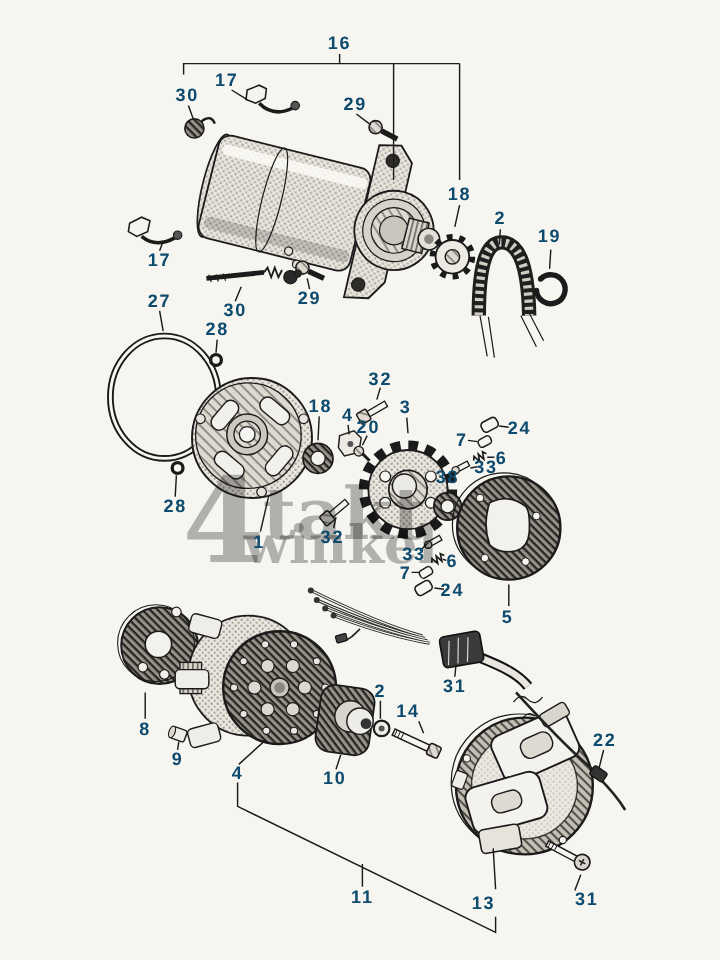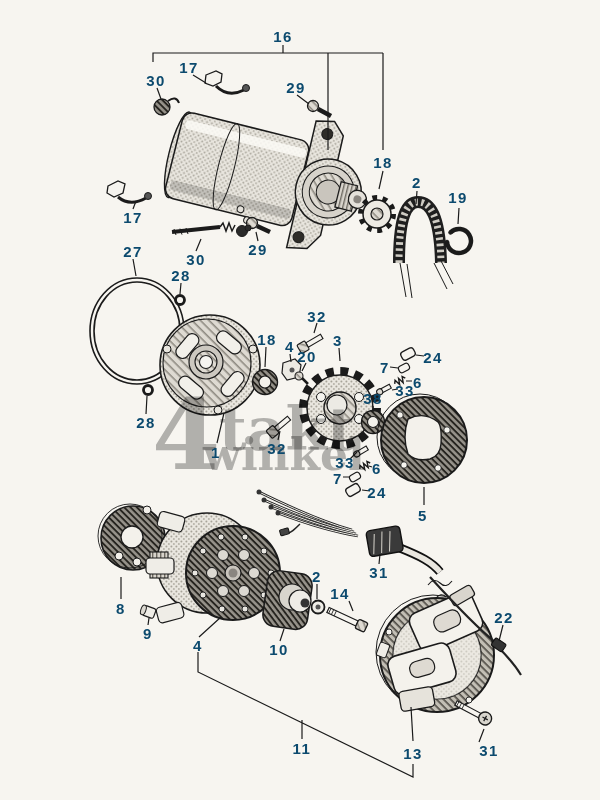--- a/index.html
+++ b/index.html
@@ -392,16 +392,16 @@
 <div class="lbl" style="left:423px;top:515px">5</div>
 <div class="lbl" style="left:121px;top:608px">8</div>
 <div class="lbl" style="left:148px;top:633px">9</div>
 <div class="lbl" style="left:198px;top:645px">4</div>
 <div class="lbl" style="left:279px;top:649px">10</div>
 <div class="lbl" style="left:317px;top:576px">2</div>
 <div class="lbl" style="left:340px;top:593px">14</div>
 <div class="lbl" style="left:379px;top:572px">31</div>
 <div class="lbl" style="left:504px;top:617px">22</div>
 <div class="lbl" style="left:302px;top:748px">11</div>
-<div class="lbl" style="left:413px;top:753px">13</div>
+<div class="lbl" style="left:403px;top:753px">13</div>
 <div class="lbl" style="left:489px;top:750px">31</div>
 
 </div>
 
 </body></html>

